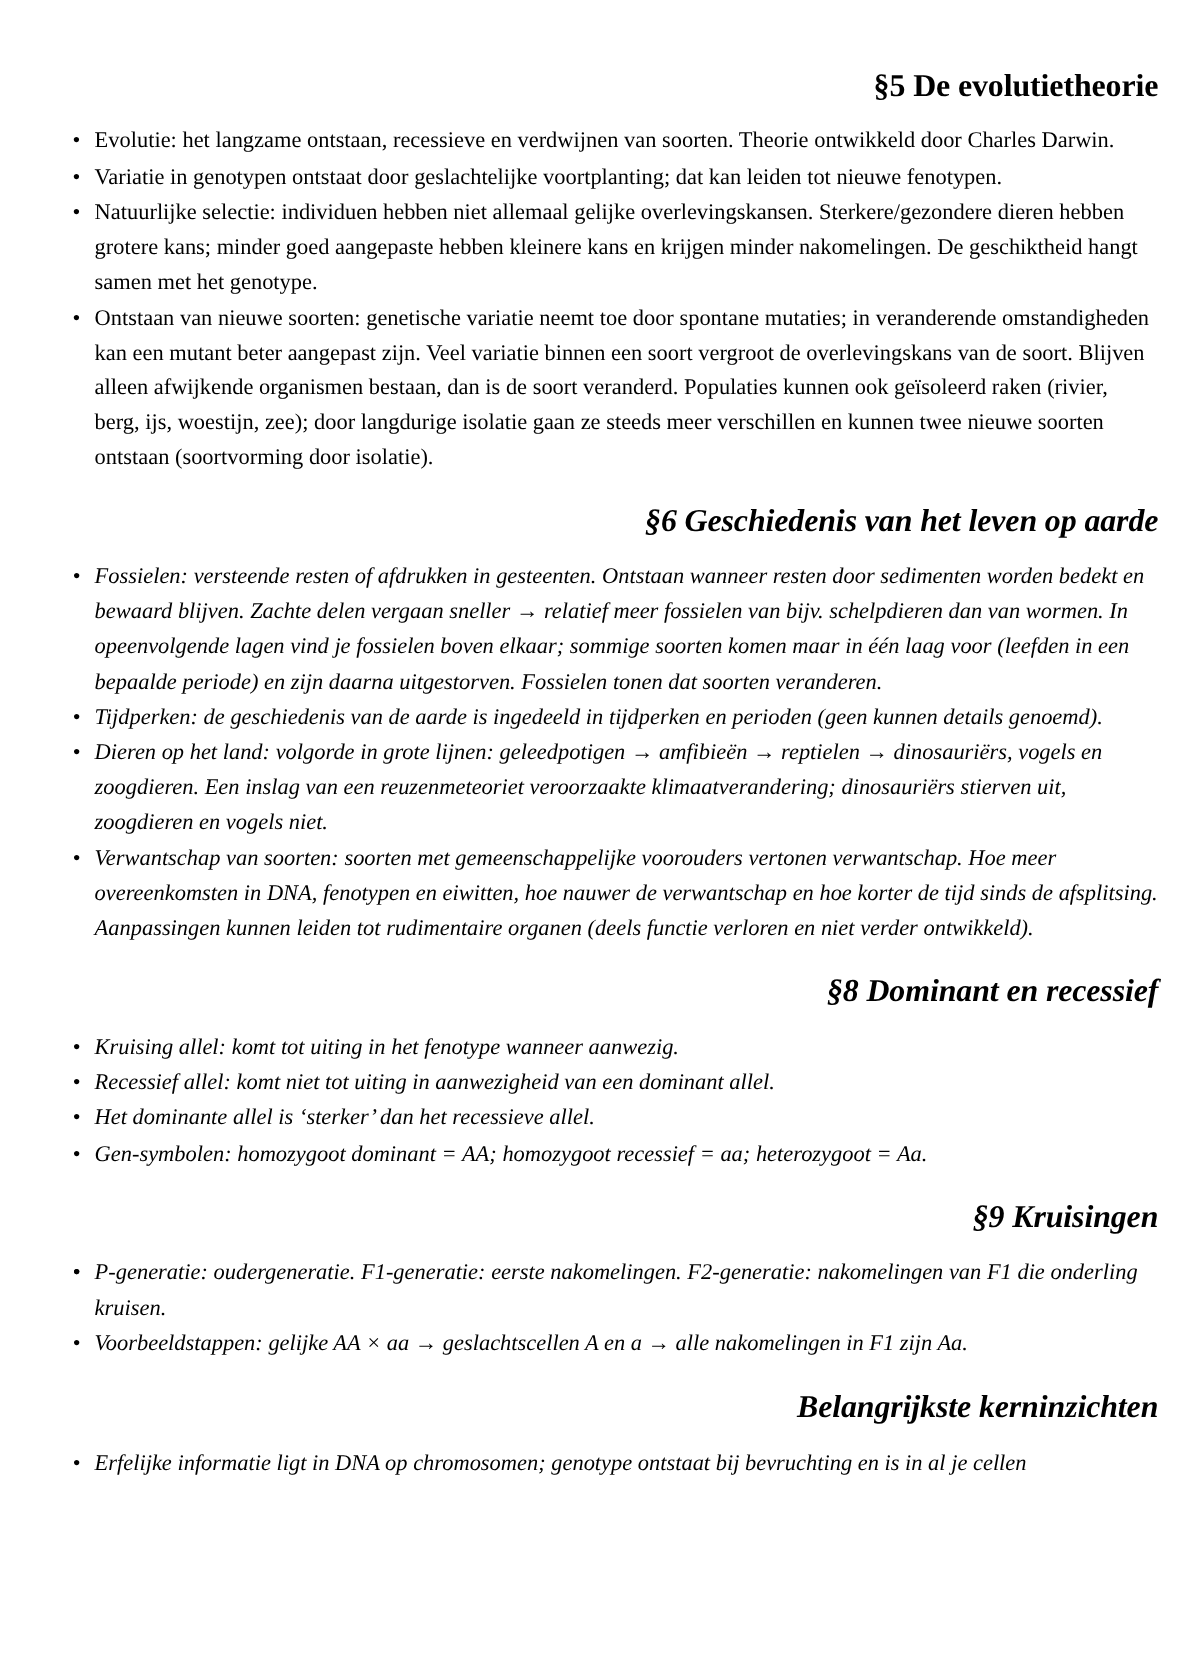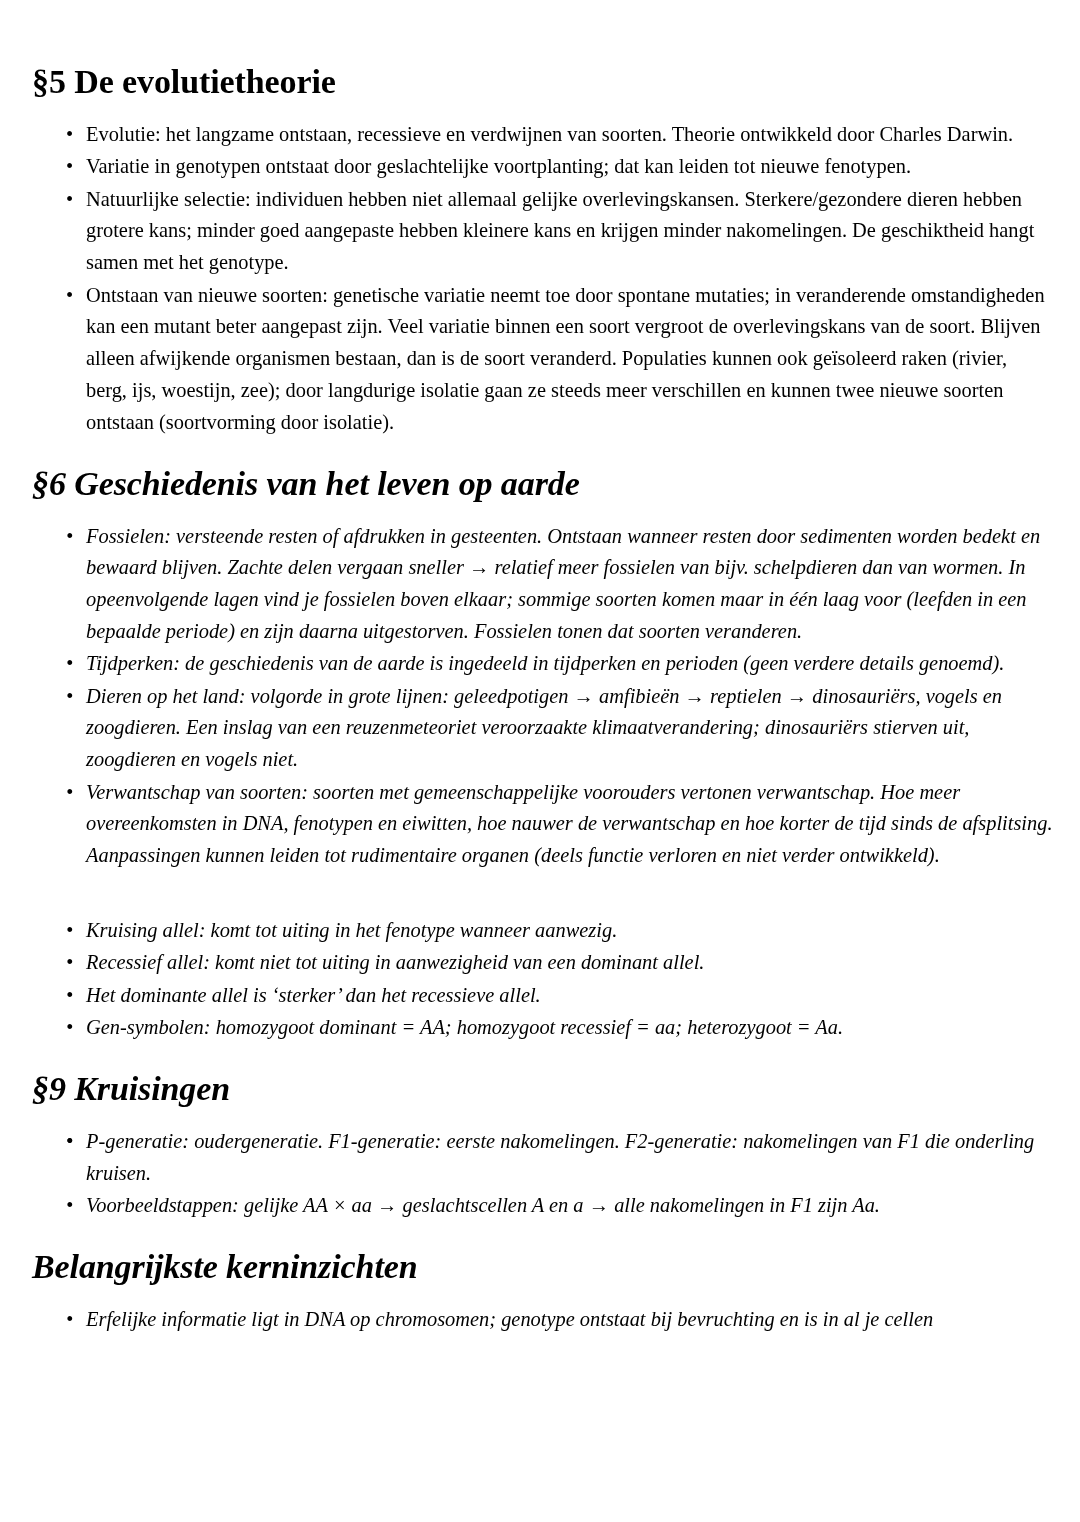--- a/index.html
+++ b/index.html
@@ -22,26 +22,27 @@
     height: 1522px;
     padding: 62px 27px 0 32px;
     position: relative;
   }
   .section {
     margin: 0;
   }
   h2.section-heading {
     font-family: "Liberation Serif", "DejaVu Serif", serif;
     font-weight: bold;
-    font-size: 34px;
+    font-size: 29px;
     line-height: 1.15;
     letter-spacing: -0.1px;
     margin: 0 0 0 0;
     padding: 0;
     color: #000;
+    text-align: right;
   }
   .bullet-list {
     list-style: none;
     margin: 0;
     padding: 0;
   }
   .bullet-item {
     position: relative;
     padding-left: 54px;
     font-size: 20.4px;
@@ -98,34 +99,35 @@
   <section class="section sec6">
     <h2 class="section-heading">§6 Geschiedenis van het leven op aarde</h2>
     <div class="heading-space"></div>
     <ul class="bullet-list">
       <li class="bullet-item">
         <span class="dot">•</span>
         <span>Fossielen: versteende resten of afdrukken in gesteenten. Ontstaan wanneer resten door sedimenten worden bedekt en bewaard blijven. Zachte delen vergaan sneller → relatief meer fossielen van bijv. schelpdieren dan van wormen. In opeenvolgende lagen vind je fossielen boven elkaar; sommige soorten komen maar in één laag voor (leefden in een bepaalde periode) en zijn daarna uitgestorven. Fossielen tonen dat soorten veranderen.</span>
       </li>
       <li class="bullet-item">
         <span class="dot">•</span>
-        <span>Tijdperken: de geschiedenis van de aarde is ingedeeld in tijdperken en perioden (geen verdere details genoemd).</span>
+        <span>Tijdperken: de geschiedenis van de aarde is ingedeeld in tijdperken en perioden (geen kunnen details genoemd).</span>
       </li>
       <li class="bullet-item">
         <span class="dot">•</span>
         <span>Dieren op het land: volgorde in grote lijnen: geleedpotigen → amfibieën → reptielen → dinosauriërs, vogels en zoogdieren. Een inslag van een reuzenmeteoriet veroorzaakte klimaatverandering; dinosauriërs stierven uit, zoogdieren en vogels niet.</span>
       </li>
       <li class="bullet-item">
         <span class="dot">•</span>
         <span>Verwantschap van soorten: soorten met gemeenschappelijke voorouders vertonen verwantschap. Hoe meer overeenkomsten in DNA, fenotypen en eiwitten, hoe nauwer de verwantschap en hoe korter de tijd sinds de afsplitsing. Aanpassingen kunnen leiden tot rudimentaire organen (deels functie verloren en niet verder ontwikkeld).</span>
       </li>
     </ul>
   </section>
 
   <section class="section sec8">
+    <h2 class="section-heading">§8 Dominant en recessief</h2>
     <div class="heading-space"></div>
     <ul class="bullet-list">
       <li class="bullet-item">
         <span class="dot">•</span>
         <span>Kruising allel: komt tot uiting in het fenotype wanneer aanwezig.</span>
       </li>
       <li class="bullet-item">
         <span class="dot">•</span>
         <span>Recessief allel: komt niet tot uiting in aanwezigheid van een dominant allel.</span>
       </li>

